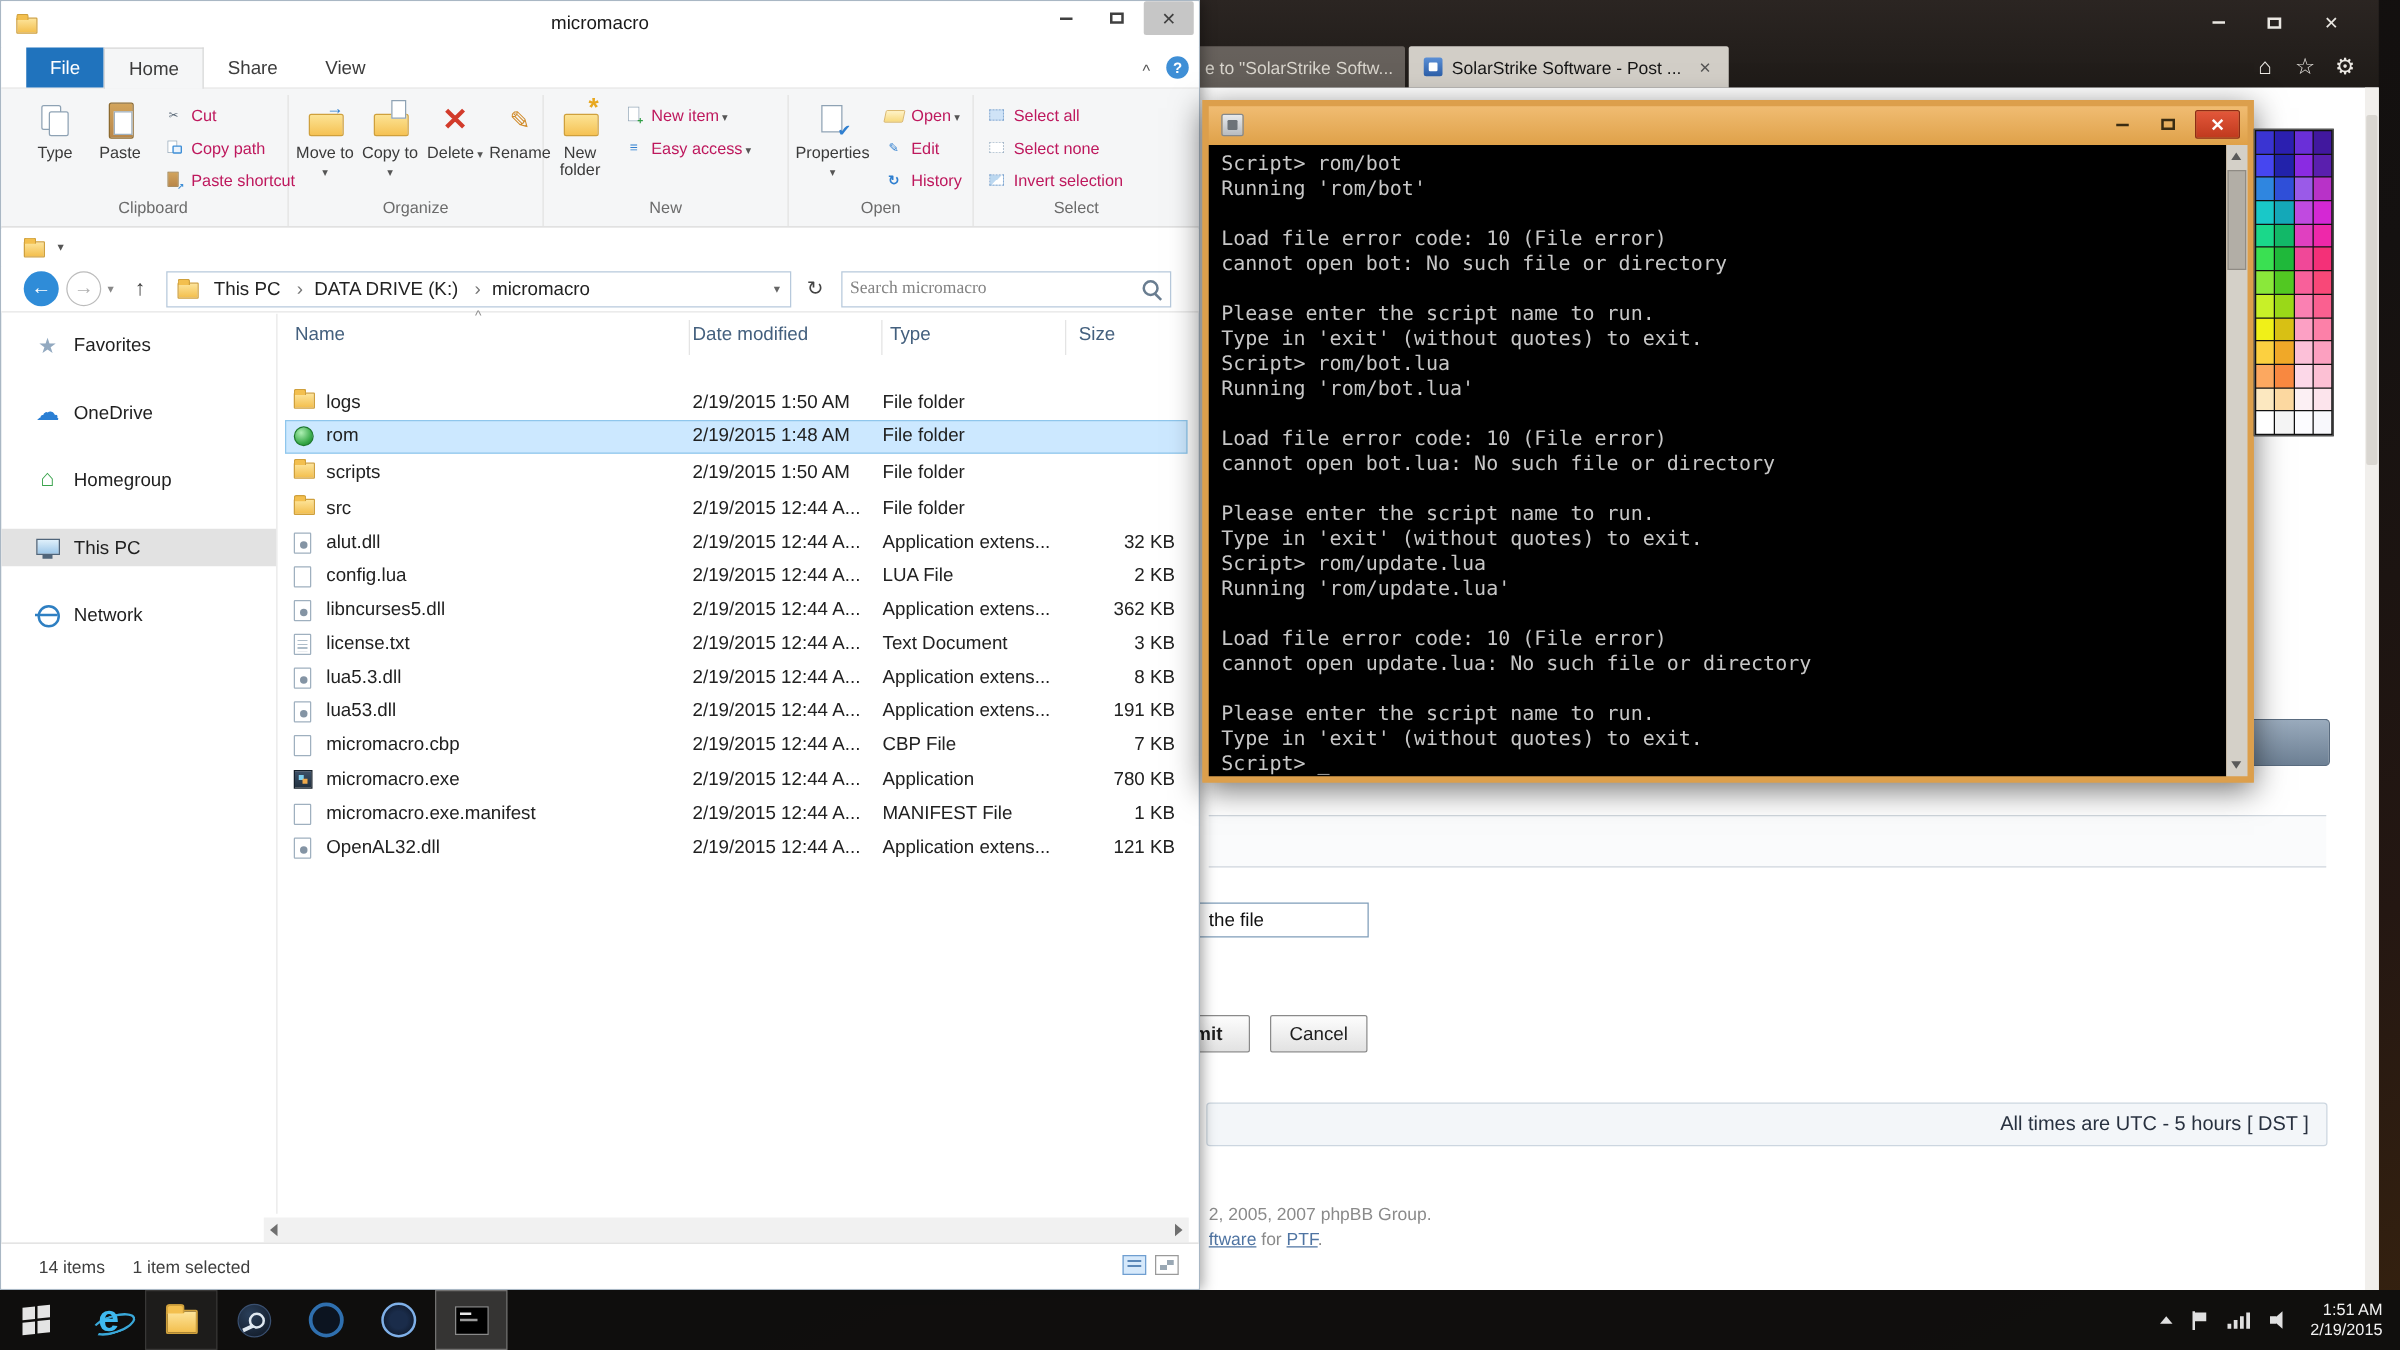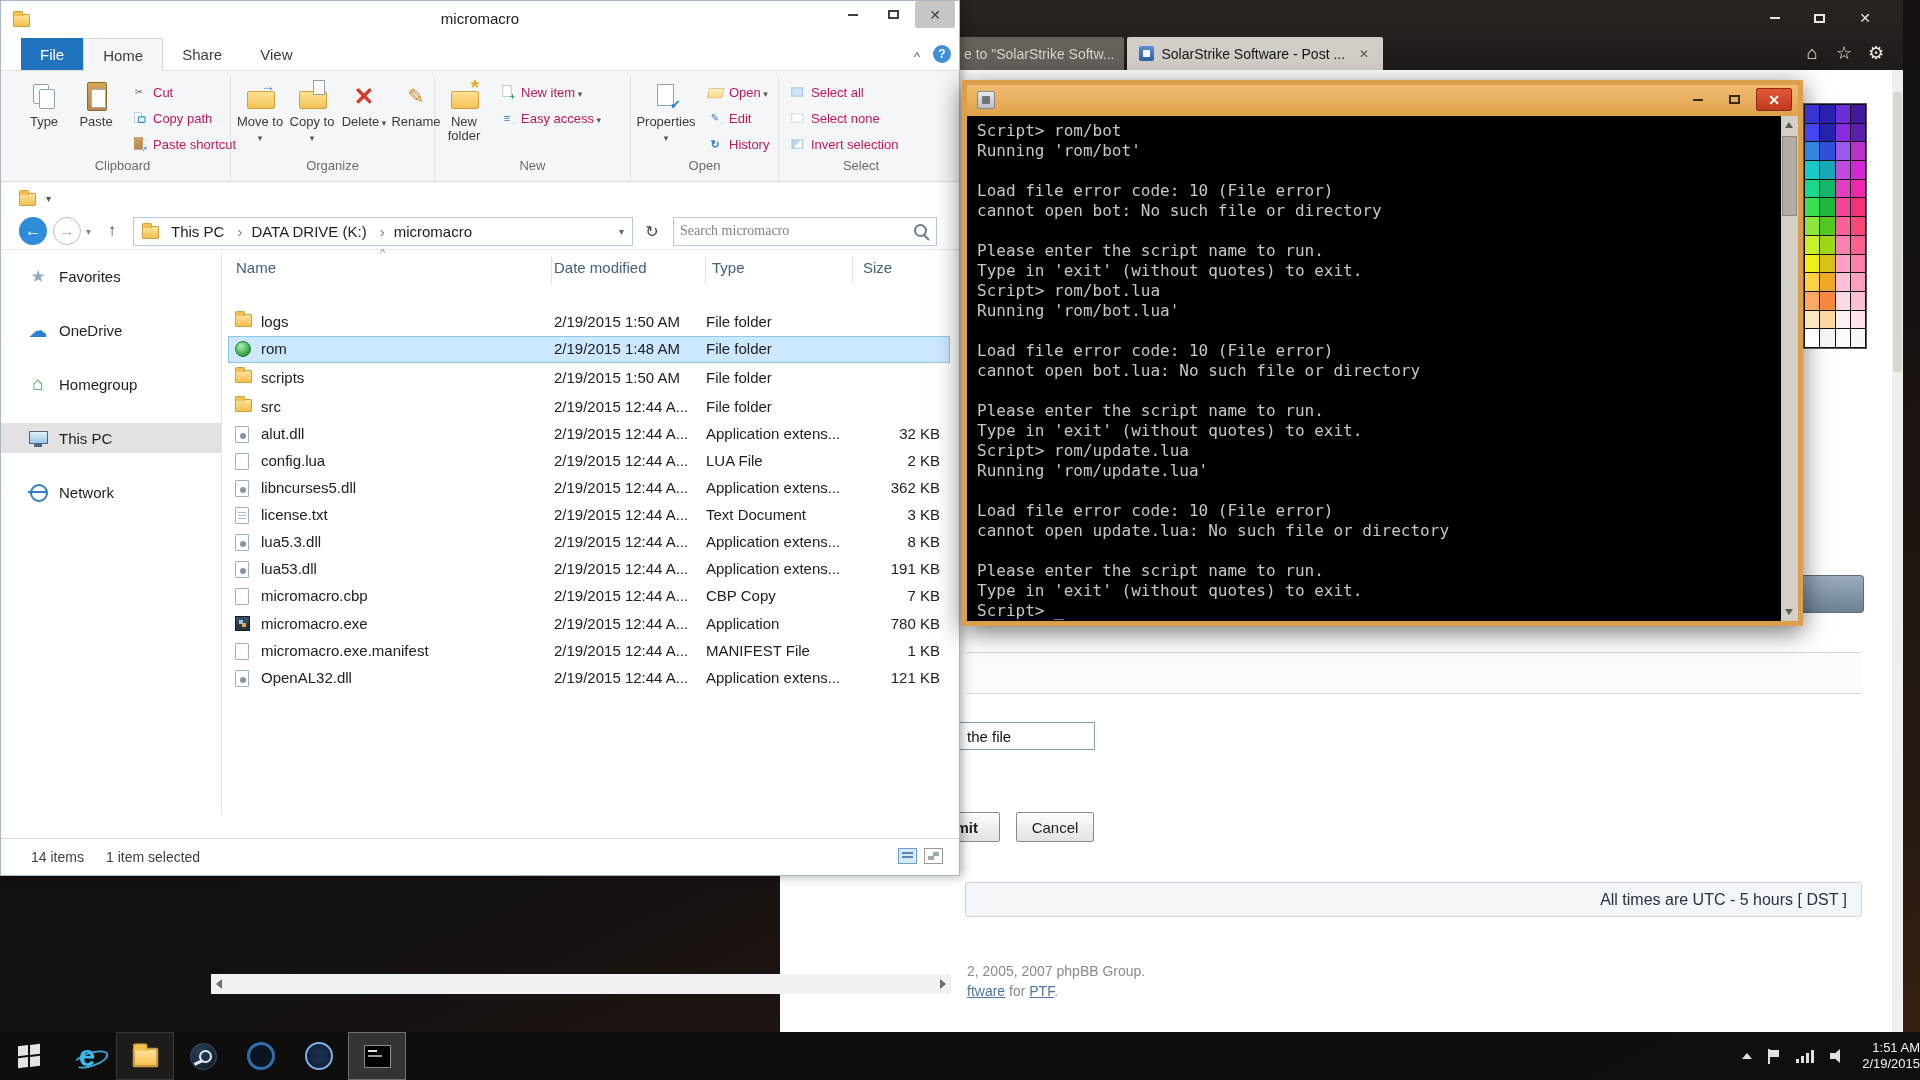--- a/index.html
+++ b/index.html
@@ -28,21 +28,21 @@
 .ie-thumb{position:absolute;left:1px;right:1px;top:22px;height:280px;background:#d9d6d1;border-radius:2px}
 .panel-band{position:absolute;background:#fafbfc;border-top:1px solid #cfd6dd;border-bottom:1px solid #cfd6dd}
 .file-input{position:absolute;height:28px;border:1px solid #7f9db9;font-size:15px;font-family:"Liberation Sans",sans-serif;padding-left:86px;color:#111;background:#fff}
 .form-btn{position:absolute;height:30px;border:1px solid #8a8a8a;border-radius:2px;background:linear-gradient(#fdfdfd,#e2e2e2);font-size:15px;color:#1d1d1d;font-family:"Liberation Sans",sans-serif}
 .utc-bar{position:absolute;height:35px;background:#f3f6f9;border:1px solid #ccd6e0;border-radius:3px;display:flex;align-items:center;justify-content:flex-end;padding-right:14px;font-size:16px;color:#28313f}
 .gray-txt{position:absolute;font-size:14px;color:#8a8a8a;white-space:nowrap}
 .blue-link{color:#4f74a2;text-decoration:underline;cursor:pointer}
 .slate-box{position:absolute;background:linear-gradient(#9aabbd,#6d8094);border:1px solid #5a6c80;border-left:none;border-radius:0 4px 4px 0}
 
 
-#explorer{position:absolute;left:0;top:0;width:960px;height:876px;background:#fff;z-index:20;border:1px solid #a9b7c4;box-shadow:2px 0 10px rgba(0,0,0,.35)}
+#explorer{position:absolute;left:0;top:0;width:960px;height:1032px;background:#fff;z-index:20;border:1px solid #a9b7c4;box-shadow:2px 0 10px rgba(0,0,0,.35)}
 .x-title{position:absolute;left:0;top:0;right:0;height:37px;background:#fff}
 .x-title-text{position:absolute;left:0;right:0;top:9px;text-align:center;font-size:15px;color:#1a1a1a}
 .x-btn{position:absolute;top:0;width:40px;height:27px;display:flex;align-items:center;justify-content:center;color:#404040;font-size:14px}
 .x-btn.close-bg{background:#c6c6c6;border-radius:2px}
 .rtabs{position:absolute;left:0;top:37px;right:0;height:33px;display:flex;align-items:stretch;padding-left:20px;border-bottom:1px solid #e2e2e2;background:#fff}
 .rtab{display:flex;align-items:center;padding:0 19px;font-size:15px;color:#3c3c3c}
 .rtab.accent{background:#2073bd;color:#fff}
 .rtab.active{background:#f5f6f7;border:1px solid #d8d8d8;border-bottom:none;margin-bottom:-1px;z-index:2}
 .ribbon{position:absolute;left:0;top:70px;right:0;height:111px;background:#f5f6f7;border-bottom:1px solid #dadada;display:flex;padding:5px 0 0 14px}
 .rgroup{border-right:1px solid #e2e2e2;padding:0 4px;display:flex;flex-direction:column}
@@ -178,21 +178,21 @@
 .ie-e::after{content:"";position:absolute;left:-6px;top:11px;width:32px;height:11px;border:2px solid rgba(63,185,239,.9);border-left-color:transparent;border-radius:50%;transform:rotate(-18deg)}
 .tb-folder{transform:scale(1.5)}
 .steam{width:27px;height:27px;border-radius:50%;background:radial-gradient(circle at 35% 30%,#2a3f5a,#0f1723);border:1px solid #3a5070;position:relative}
 .steam::before{content:"";position:absolute;left:8px;top:6px;width:9px;height:9px;border:2px solid #dfe8f0;border-radius:50%}
 .steam::after{content:"";position:absolute;left:3px;bottom:5px;width:9px;height:3px;background:#dfe8f0;transform:rotate(-25deg)}
 .game1{width:28px;height:28px;border-radius:50%;background:#0c1420;border:3px solid #2f6fae}
 .game2{width:28px;height:28px;border-radius:50%;background:radial-gradient(circle,#1a2c4a 40%,#0a1220);border:2px solid #7fb0e8}
 .conicon{width:27px;height:23px;background:#000;border:1px solid #8a8a8a;position:relative}
 .conicon::before{content:"";position:absolute;left:3px;top:4px;width:9px;height:2px;background:#e8e8e8}
 .conicon::after{content:"";position:absolute;left:3px;top:9px;width:14px;height:2px;background:#9a9a9a}
-.tray{margin-left:auto;display:flex;align-items:center;gap:16px;}
+.tray{margin-left:auto;display:flex;align-items:center;gap:16px;padding-right:14px}
 .tray-chev{width:0;height:0;border-left:5px solid transparent;border-right:5px solid transparent;border-bottom:6px solid #e0e0e0}
 .tray-flag{position:relative;width:12px;height:15px}
 .tray-flag::before{content:"";position:absolute;left:0;top:0;width:2px;height:15px;background:#e0e0e0}
 .tray-flag::after{content:"";position:absolute;left:2px;top:1px;width:9px;height:7px;background:#e0e0e0}
 .tray-net{display:flex;align-items:flex-end;gap:2px}
 .tray-net span{width:3px;background:#e0e0e0;display:block}
 .tray-vol{position:relative;width:16px;height:14px}
 .tray-vol::before{content:"";position:absolute;left:0;top:4px;width:5px;height:6px;background:#e0e0e0}
 .tray-vol::after{content:"";position:absolute;left:2px;top:0;border-top:7px solid transparent;border-bottom:7px solid transparent;border-right:8px solid #e0e0e0}
 .tray-clock{text-align:right;font-size:13px;color:#f2f2f2;line-height:16px}
@@ -571,21 +571,21 @@
         <span class="fname">lua53.dll</span>
         <span class="fdate">2/19/2015 12:44 A...</span>
         <span class="ftype">Application extens...</span>
         <span class="fsize">191 KB</span>
       </div>
 
       <div class="frow">
         <span class="ficon ic-file"></span>
         <span class="fname">micromacro.cbp</span>
         <span class="fdate">2/19/2015 12:44 A...</span>
-        <span class="ftype">CBP Copy</span>
+        <span class="ftype">CBP File</span>
         <span class="fsize">7 KB</span>
       </div>
 
       <div class="frow">
         <span class="ficon ic-file-exe"></span>
         <span class="fname">micromacro.exe</span>
         <span class="fdate">2/19/2015 12:44 A...</span>
         <span class="ftype">Application</span>
         <span class="fsize">780 KB</span>
       </div>

